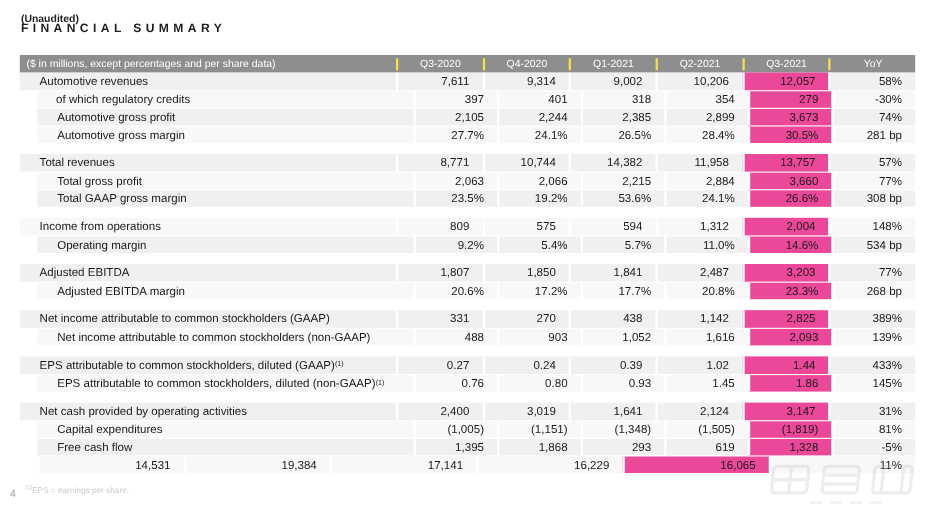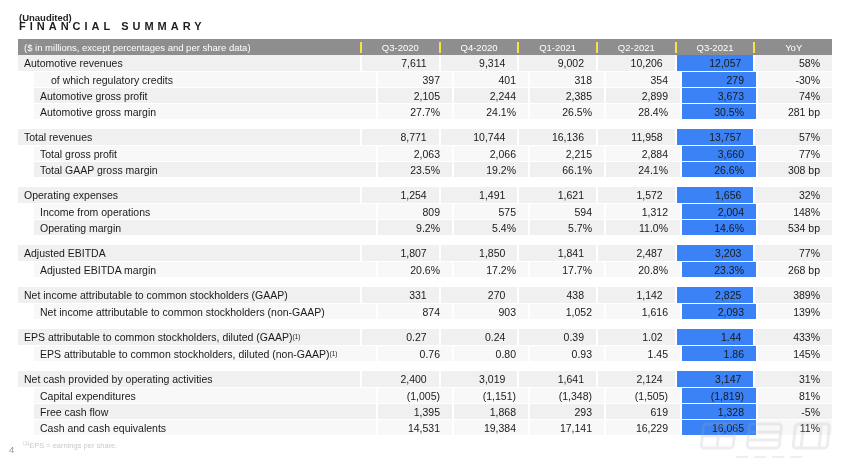--- a/index.html
+++ b/index.html
@@ -9,39 +9,39 @@
   }
   .slide{position:absolute;inset:0;}
   .page-title{
     position:absolute;left:19px;top:20px;
     font-size:11px;font-weight:bold;letter-spacing:4px;color:#1e1e1e;
   }
   .page-subtitle{
     position:absolute;left:19px;top:12px;
     font-size:9.5px;font-weight:bold;color:#1e1e1e;
   }
-  .fin-table{position:absolute;left:18px;top:39px;width:814px;}
+  .fin-table{position:absolute;left:18px;top:50px;width:814px;}
   .header-row{
     display:flex;height:16px;background:#8e8e8e;color:#ffffff;
     font-size:9.5px;align-items:center;
   }
   .h-label{width:342px;padding-left:6px;box-sizing:border-box;}
   .h-col{flex:1;text-align:center;border-left:2px solid #fde047;box-sizing:border-box;}
   .section{margin-top:0;}
   .section{margin-bottom:10px;}
   .section:last-child{margin-bottom:0;}
   .row{display:flex;height:16px;align-items:center;box-sizing:border-box;}
   .row + .row{border-top:1px solid #ffffff;margin-left:16px;}
   .row.odd .cell{background:#f0f0f0;}
   .row.even .cell{background:#f8f8f8;}
   .cell{height:100%;display:flex;align-items:center;box-sizing:border-box;}
-  .cell.label{width:342px;padding-left:6px;font-size:10.5px;}
+  .cell.label{width:342px;padding-left:18px;font-size:10.5px;}
   .cell.label.indent{padding-left:17px;}
   .cell.num{flex:1;justify-content:flex-end;padding-right:12px;font-size:10.5px;border-left:2px solid #ffffff;}
-  .row .cell.hl{background:#3b82f6;}
+  .row .cell.hl{background:#ec4899;}
   sup{font-size:6.5px;vertical-align:super;line-height:0;}
   .footnote{
     position:absolute;left:23px;top:441px;font-size:7.5px;color:#c9c9c9;
   }
   .footnote sup{font-size:5px;}
   .page-number{
     position:absolute;left:9px;top:444px;font-size:9.5px;color:#9a9a9a;
   }
   .watermark{
     position:absolute;left:698px;top:416px;width:136px;height:46px;
@@ -103,54 +103,45 @@
             <div class="cell num">28.4%</div>
             <div class="cell num hl">30.5%</div>
             <div class="cell num">281 bp</div>
           </div>
         </div>
         <div class="section">
           <div class="row odd">
             <div class="cell label">Total revenues</div>
             <div class="cell num">8,771</div>
             <div class="cell num">10,744</div>
-            <div class="cell num">16,136</div>
+            <div class="cell num">14,382</div>
             <div class="cell num">11,958</div>
             <div class="cell num hl">13,757</div>
             <div class="cell num">57%</div>
           </div>
           <div class="row even">
             <div class="cell label">Total gross profit</div>
             <div class="cell num">2,063</div>
             <div class="cell num">2,066</div>
             <div class="cell num">2,215</div>
             <div class="cell num">2,884</div>
             <div class="cell num hl">3,660</div>
             <div class="cell num">77%</div>
           </div>
           <div class="row odd">
             <div class="cell label">Total GAAP gross margin</div>
             <div class="cell num">23.5%</div>
             <div class="cell num">19.2%</div>
-            <div class="cell num">66.1%</div>
+            <div class="cell num">53.6%</div>
             <div class="cell num">24.1%</div>
             <div class="cell num hl">26.6%</div>
             <div class="cell num">308 bp</div>
           </div>
         </div>
         <div class="section">
-          <div class="row odd">
-            <div class="cell label">Operating expenses</div>
-            <div class="cell num">1,254</div>
-            <div class="cell num">1,491</div>
-            <div class="cell num">1,621</div>
-            <div class="cell num">1,572</div>
-            <div class="cell num hl">1,656</div>
-            <div class="cell num">32%</div>
-          </div>
           <div class="row even">
             <div class="cell label">Income from operations</div>
             <div class="cell num">809</div>
             <div class="cell num">575</div>
             <div class="cell num">594</div>
             <div class="cell num">1,312</div>
             <div class="cell num hl">2,004</div>
             <div class="cell num">148%</div>
           </div>
           <div class="row odd">
@@ -188,21 +179,21 @@
             <div class="cell label">Net income attributable to common stockholders (GAAP)</div>
             <div class="cell num">331</div>
             <div class="cell num">270</div>
             <div class="cell num">438</div>
             <div class="cell num">1,142</div>
             <div class="cell num hl">2,825</div>
             <div class="cell num">389%</div>
           </div>
           <div class="row even">
             <div class="cell label">Net income attributable to common stockholders (non-GAAP)</div>
-            <div class="cell num">874</div>
+            <div class="cell num">488</div>
             <div class="cell num">903</div>
             <div class="cell num">1,052</div>
             <div class="cell num">1,616</div>
             <div class="cell num hl">2,093</div>
             <div class="cell num">139%</div>
           </div>
         </div>
         <div class="section">
           <div class="row odd">
             <div class="cell label">EPS attributable to common stockholders, diluted (GAAP)<sup>(1)</sup></div>
@@ -245,21 +236,20 @@
           <div class="row odd">
             <div class="cell label">Free cash flow</div>
             <div class="cell num">1,395</div>
             <div class="cell num">1,868</div>
             <div class="cell num">293</div>
             <div class="cell num">619</div>
             <div class="cell num hl">1,328</div>
             <div class="cell num">-5%</div>
           </div>
           <div class="row even">
-            <div class="cell label">Cash and cash equivalents</div>
             <div class="cell num">14,531</div>
             <div class="cell num">19,384</div>
             <div class="cell num">17,141</div>
             <div class="cell num">16,229</div>
             <div class="cell num hl">16,065</div>
             <div class="cell num">11%</div>
           </div>
         </div>
       </div>
   </div>

